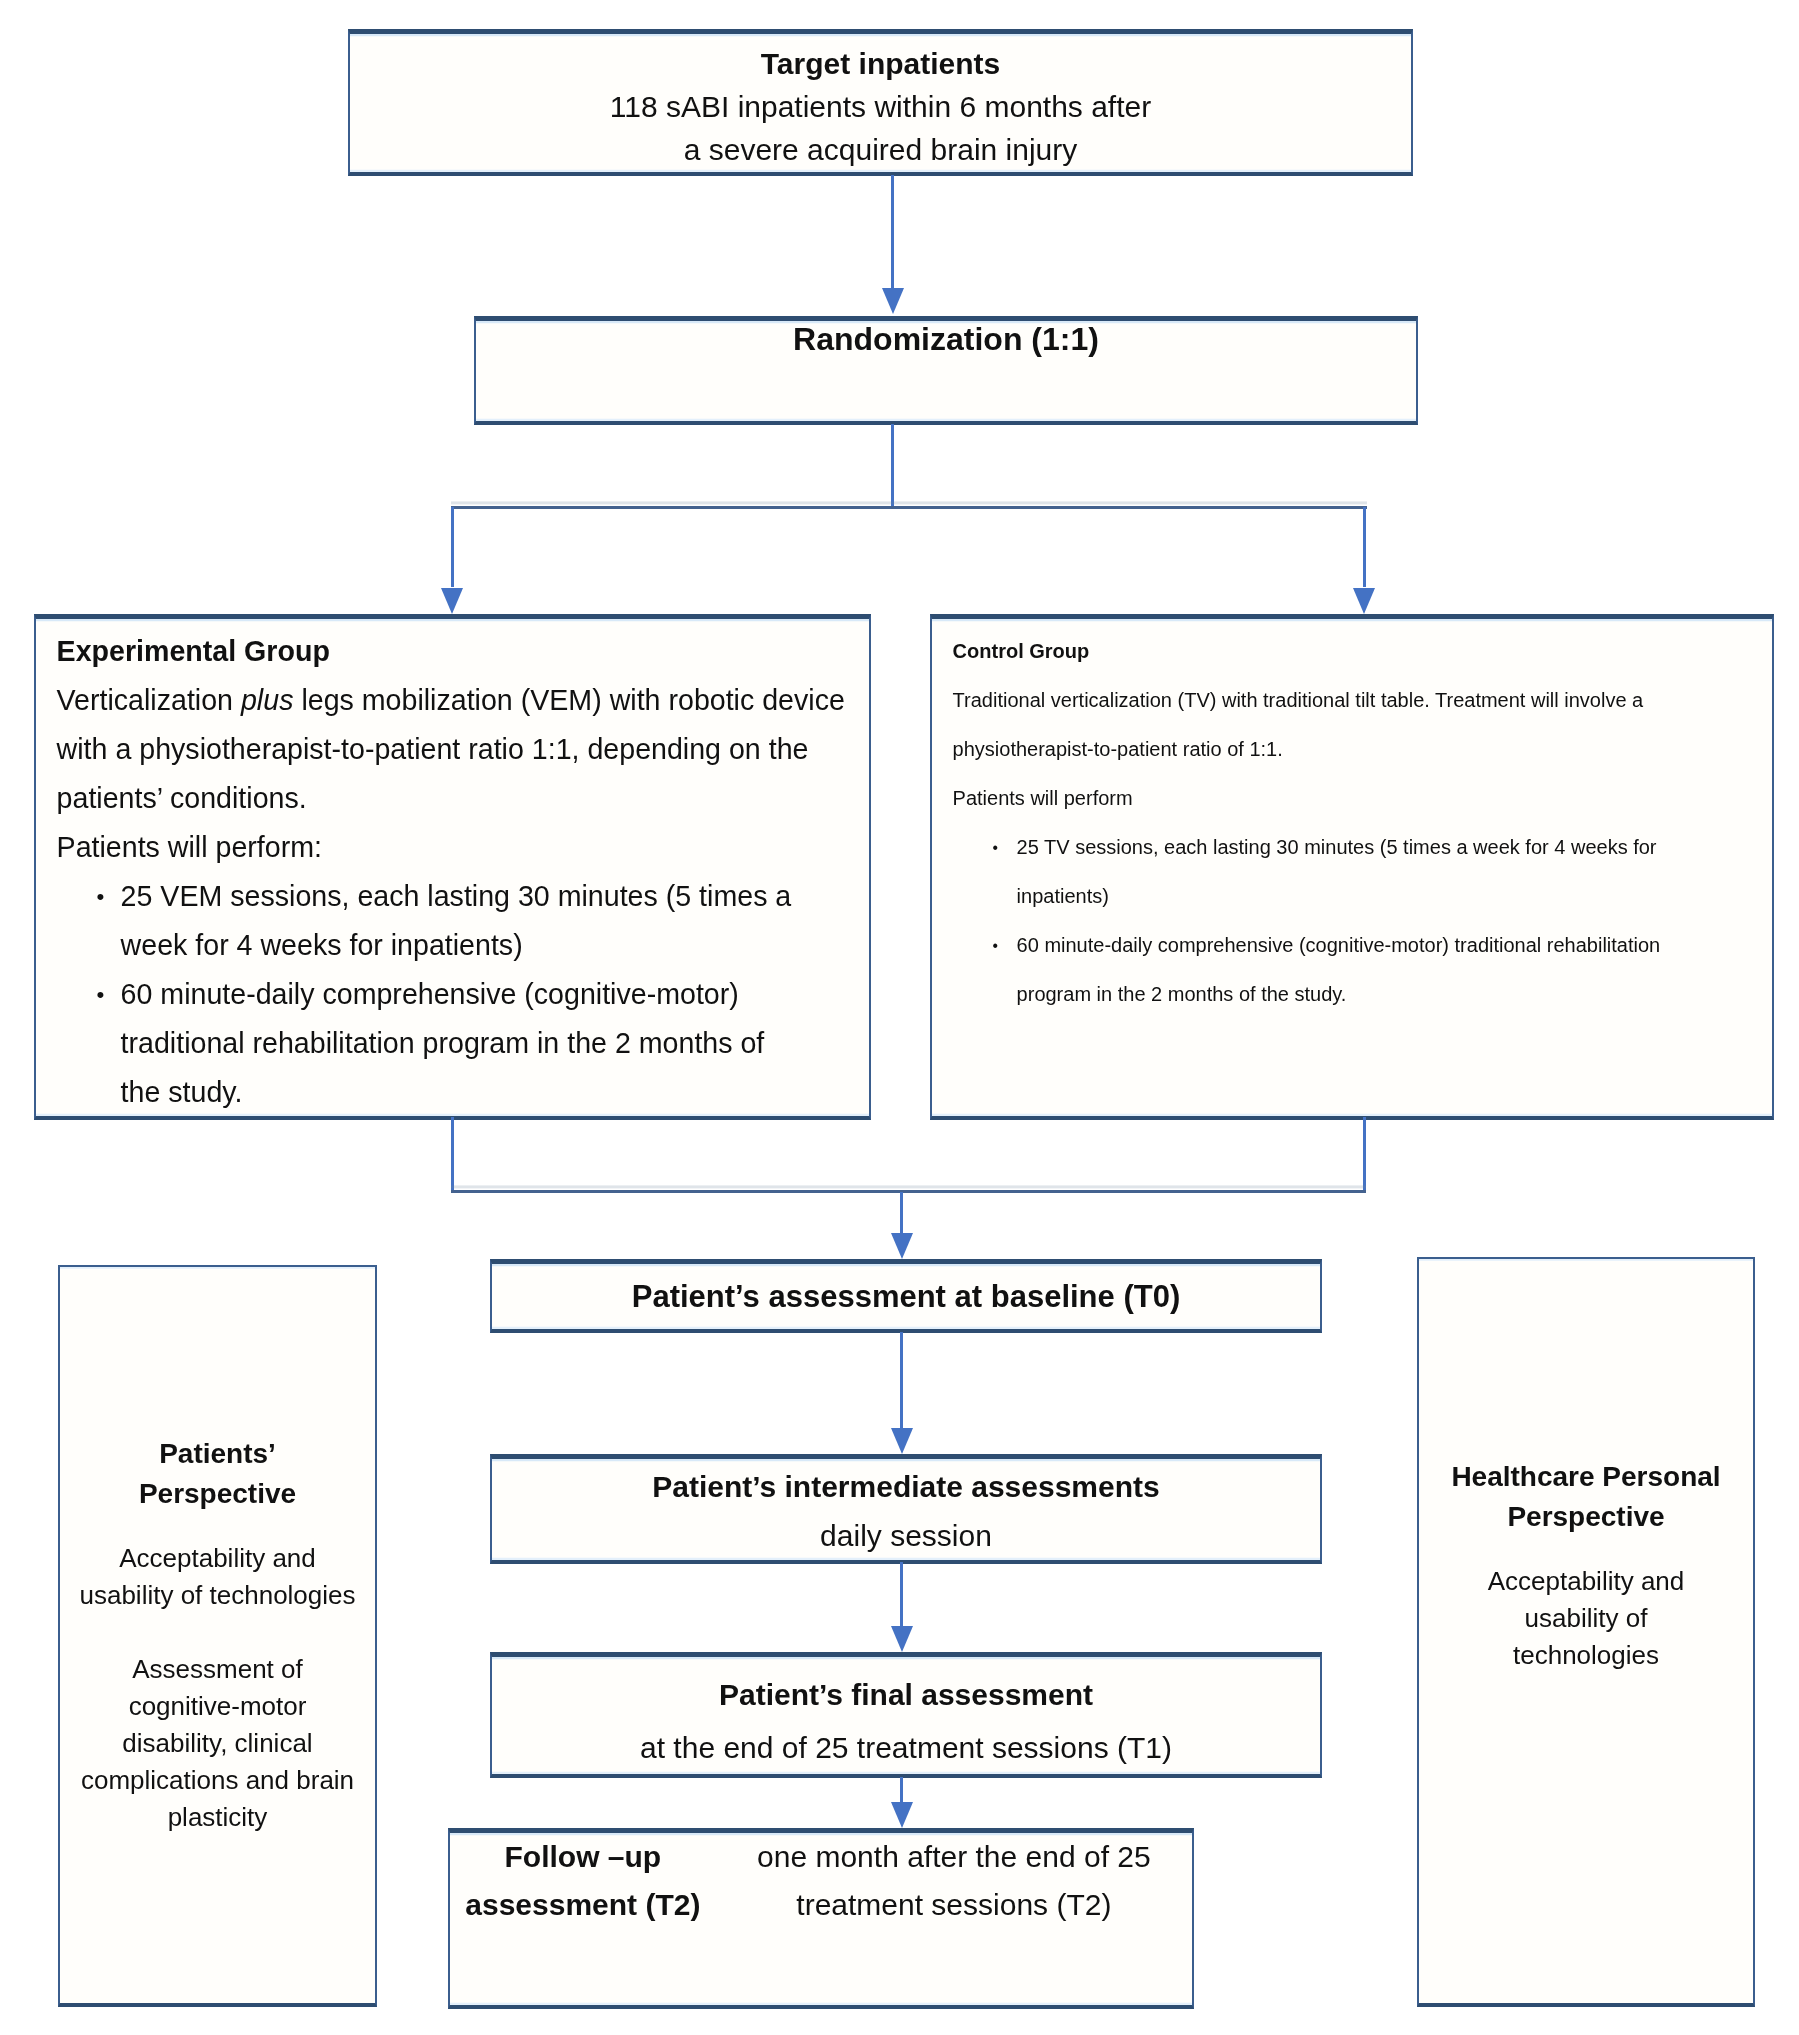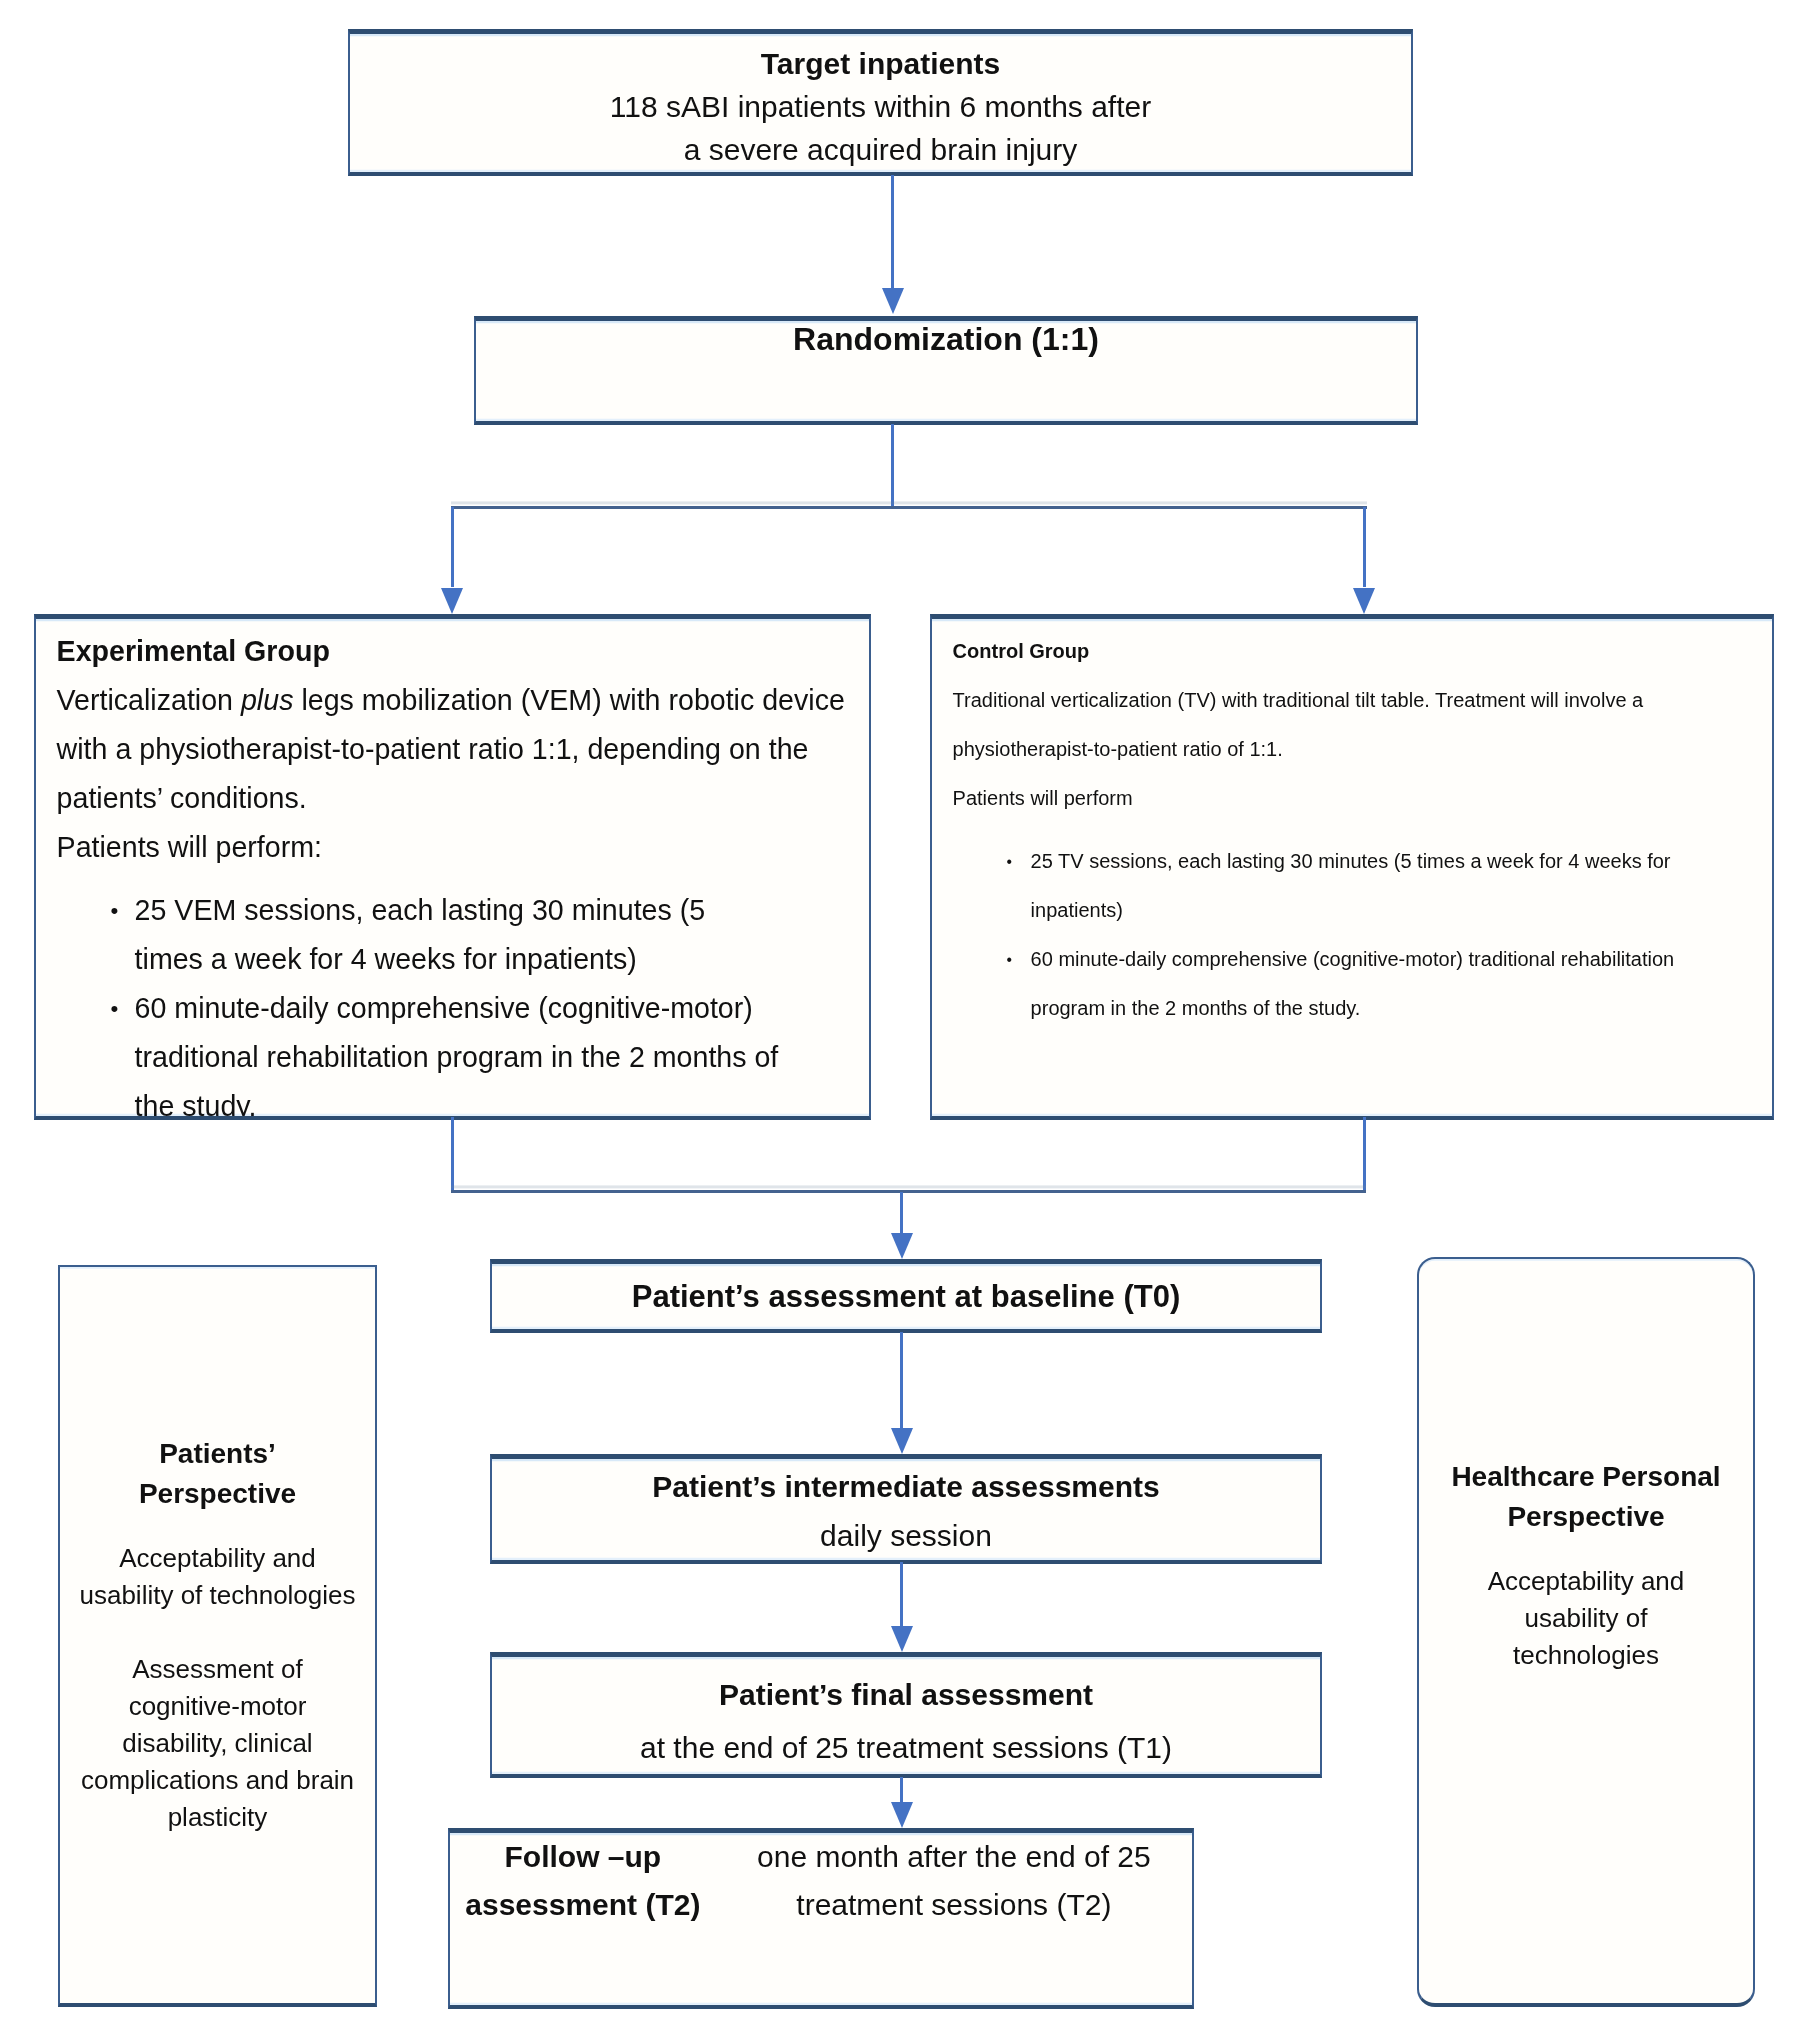--- a/index.html
+++ b/index.html
@@ -13,38 +13,38 @@
     box-shadow:inset 0 2.3px 0 #d8e9f8, inset 0 -2.3px 0 #e4f0fb;
     overflow:hidden;
   }
   .bold{font-weight:bold;}
   #target{left:348px;top:28.6px;width:1065px;height:147px;padding-top:8px;font-size:30px;line-height:43px;text-align:center;}
   #random{left:474px;top:316px;width:944px;height:109px;display:flex;justify-content:center;font-size:32px;font-weight:bold;}
   #exp{left:34px;top:614px;width:837px;height:506px;padding:8px 23px 0 20.6px;font-size:28.6px;line-height:49px;}
   #ctrl{left:930px;top:614px;width:844px;height:506px;padding:8px 23px 0 20.6px;font-size:20px;line-height:49px;}
   .group-title{font-weight:bold;}
   .it{font-style:italic;}
-  ul.bullets{margin:14px;padding:0 51px 0 40px;list-style:none;}
+  ul.bullets{margin:0;padding:0 51px 0 40px;list-style:none;}
   ul.bullets li{position:relative;padding-left:24px;}
   ul.bullets li::before{content:"\2022";position:absolute;left:0;top:0;font-size:0.78em;}
   #t0{left:490px;top:1259px;width:832px;height:74px;display:flex;align-items:center;justify-content:center;font-size:31px;font-weight:bold;text-align:center;}
   #inter{left:490px;top:1454px;width:832px;height:110px;text-align:center;padding-top:3.4px;font-size:30px;line-height:49px;}
   #final{left:490px;top:1652px;width:832px;height:126px;text-align:center;padding-top:11.4px;font-size:30px;line-height:53px;}
   #follow{left:448px;top:1828px;width:746px;height:181px;display:flex;flex-direction:row;justify-content:center;text-align:center;font-size:30px;line-height:48px;}
 
   
   .side{
     position:absolute;box-sizing:border-box;background:#fffefb;
     border:2.3px solid #3b5e8e;border-bottom:4.6px solid #2e4d71;
     box-shadow:inset 0 1.7px 0 #e4f0fb;
     display:flex;flex-direction:column;align-items:center;justify-content:center;
     text-align:center;overflow:hidden;
   }
   #pat{left:58px;top:1265px;width:319px;height:742px;font-size:26px;line-height:37px;padding:0 18px;}
-  #hc{left:1417px;top:1257px;width:338px;height:750px;font-size:26px;line-height:37px;padding:0 32px 131px 32px;border-radius:18px;}
+  #hc{left:1417px;top:1257px;width:338px;height:750px;font-size:26px;line-height:37px;padding:0 32px 131px 32px;}
   .side .stitle{font-size:28px;line-height:40px;font-weight:bold;margin:0 0 26px 0;}
   .side p{margin:0 0 37px 0;}
   .side p:last-child{margin-bottom:0;}
 
   
   .vline{position:absolute;width:2.9px;background:#4472c4;}
   .hline{position:absolute;height:2.9px;background:#44628f;box-shadow:0 -4.6px 0 rgba(110,130,155,0.22);}
   .ah{position:absolute;width:0;height:0;border-left:11px solid transparent;border-right:11px solid transparent;border-top:26px solid #4472c4;}
 </style>
 </head>

